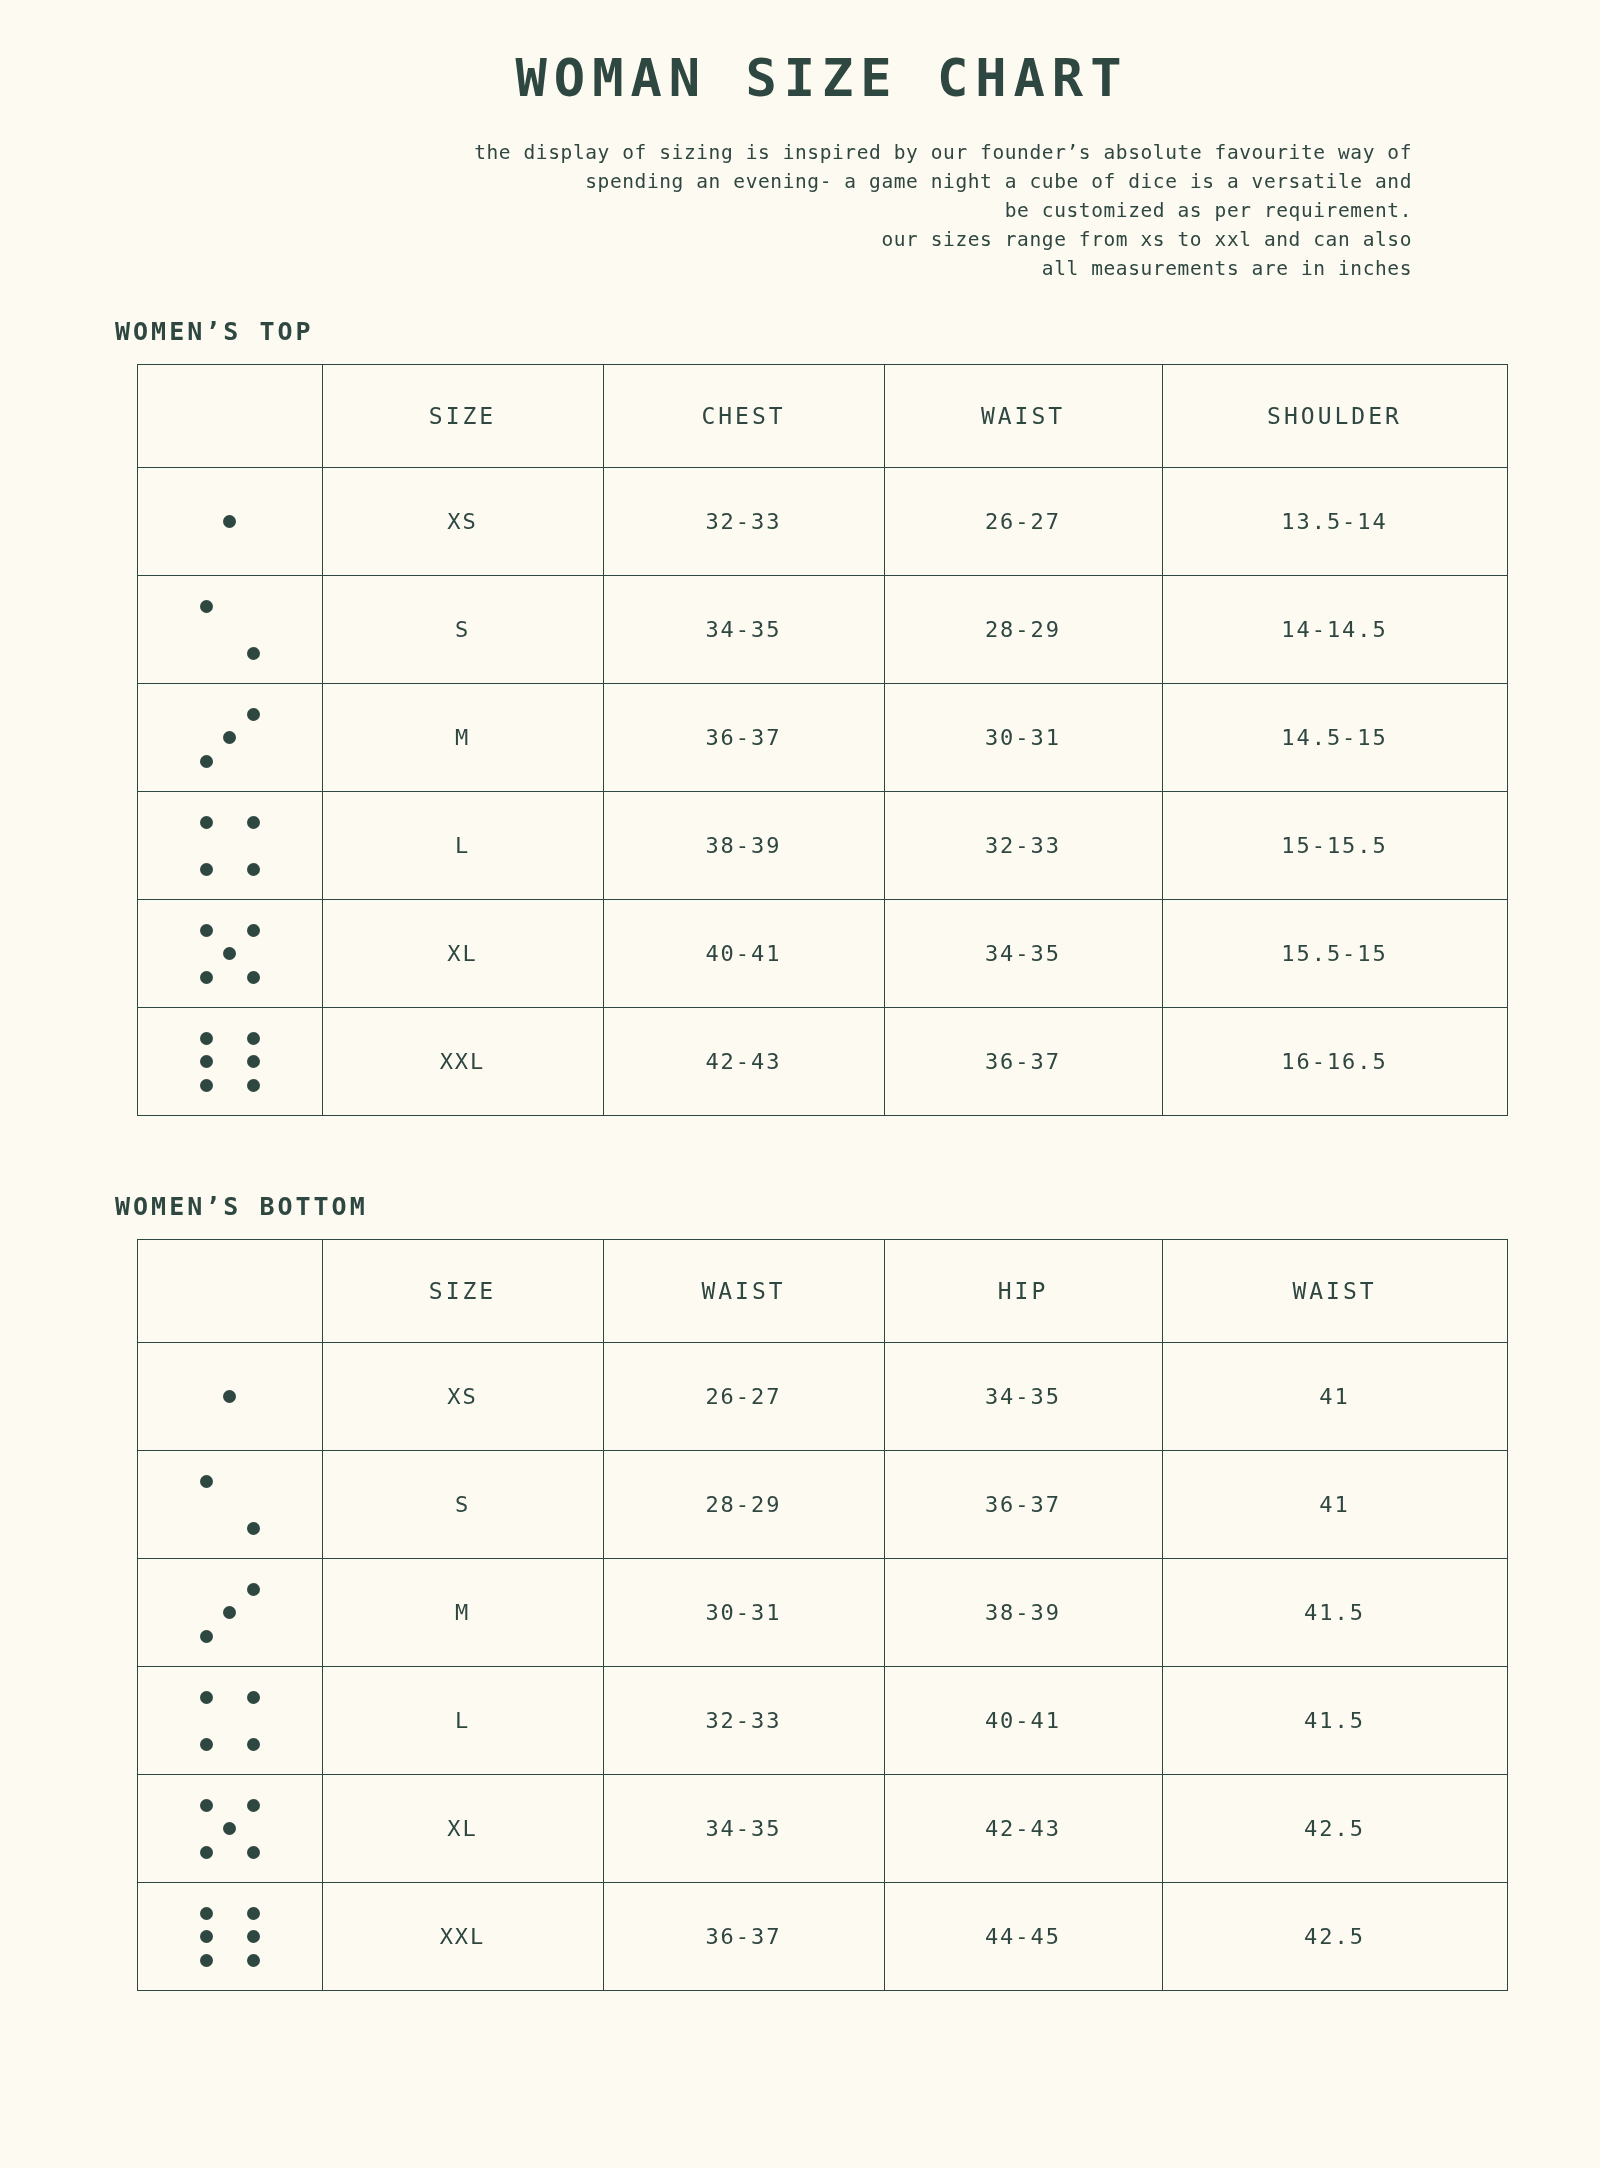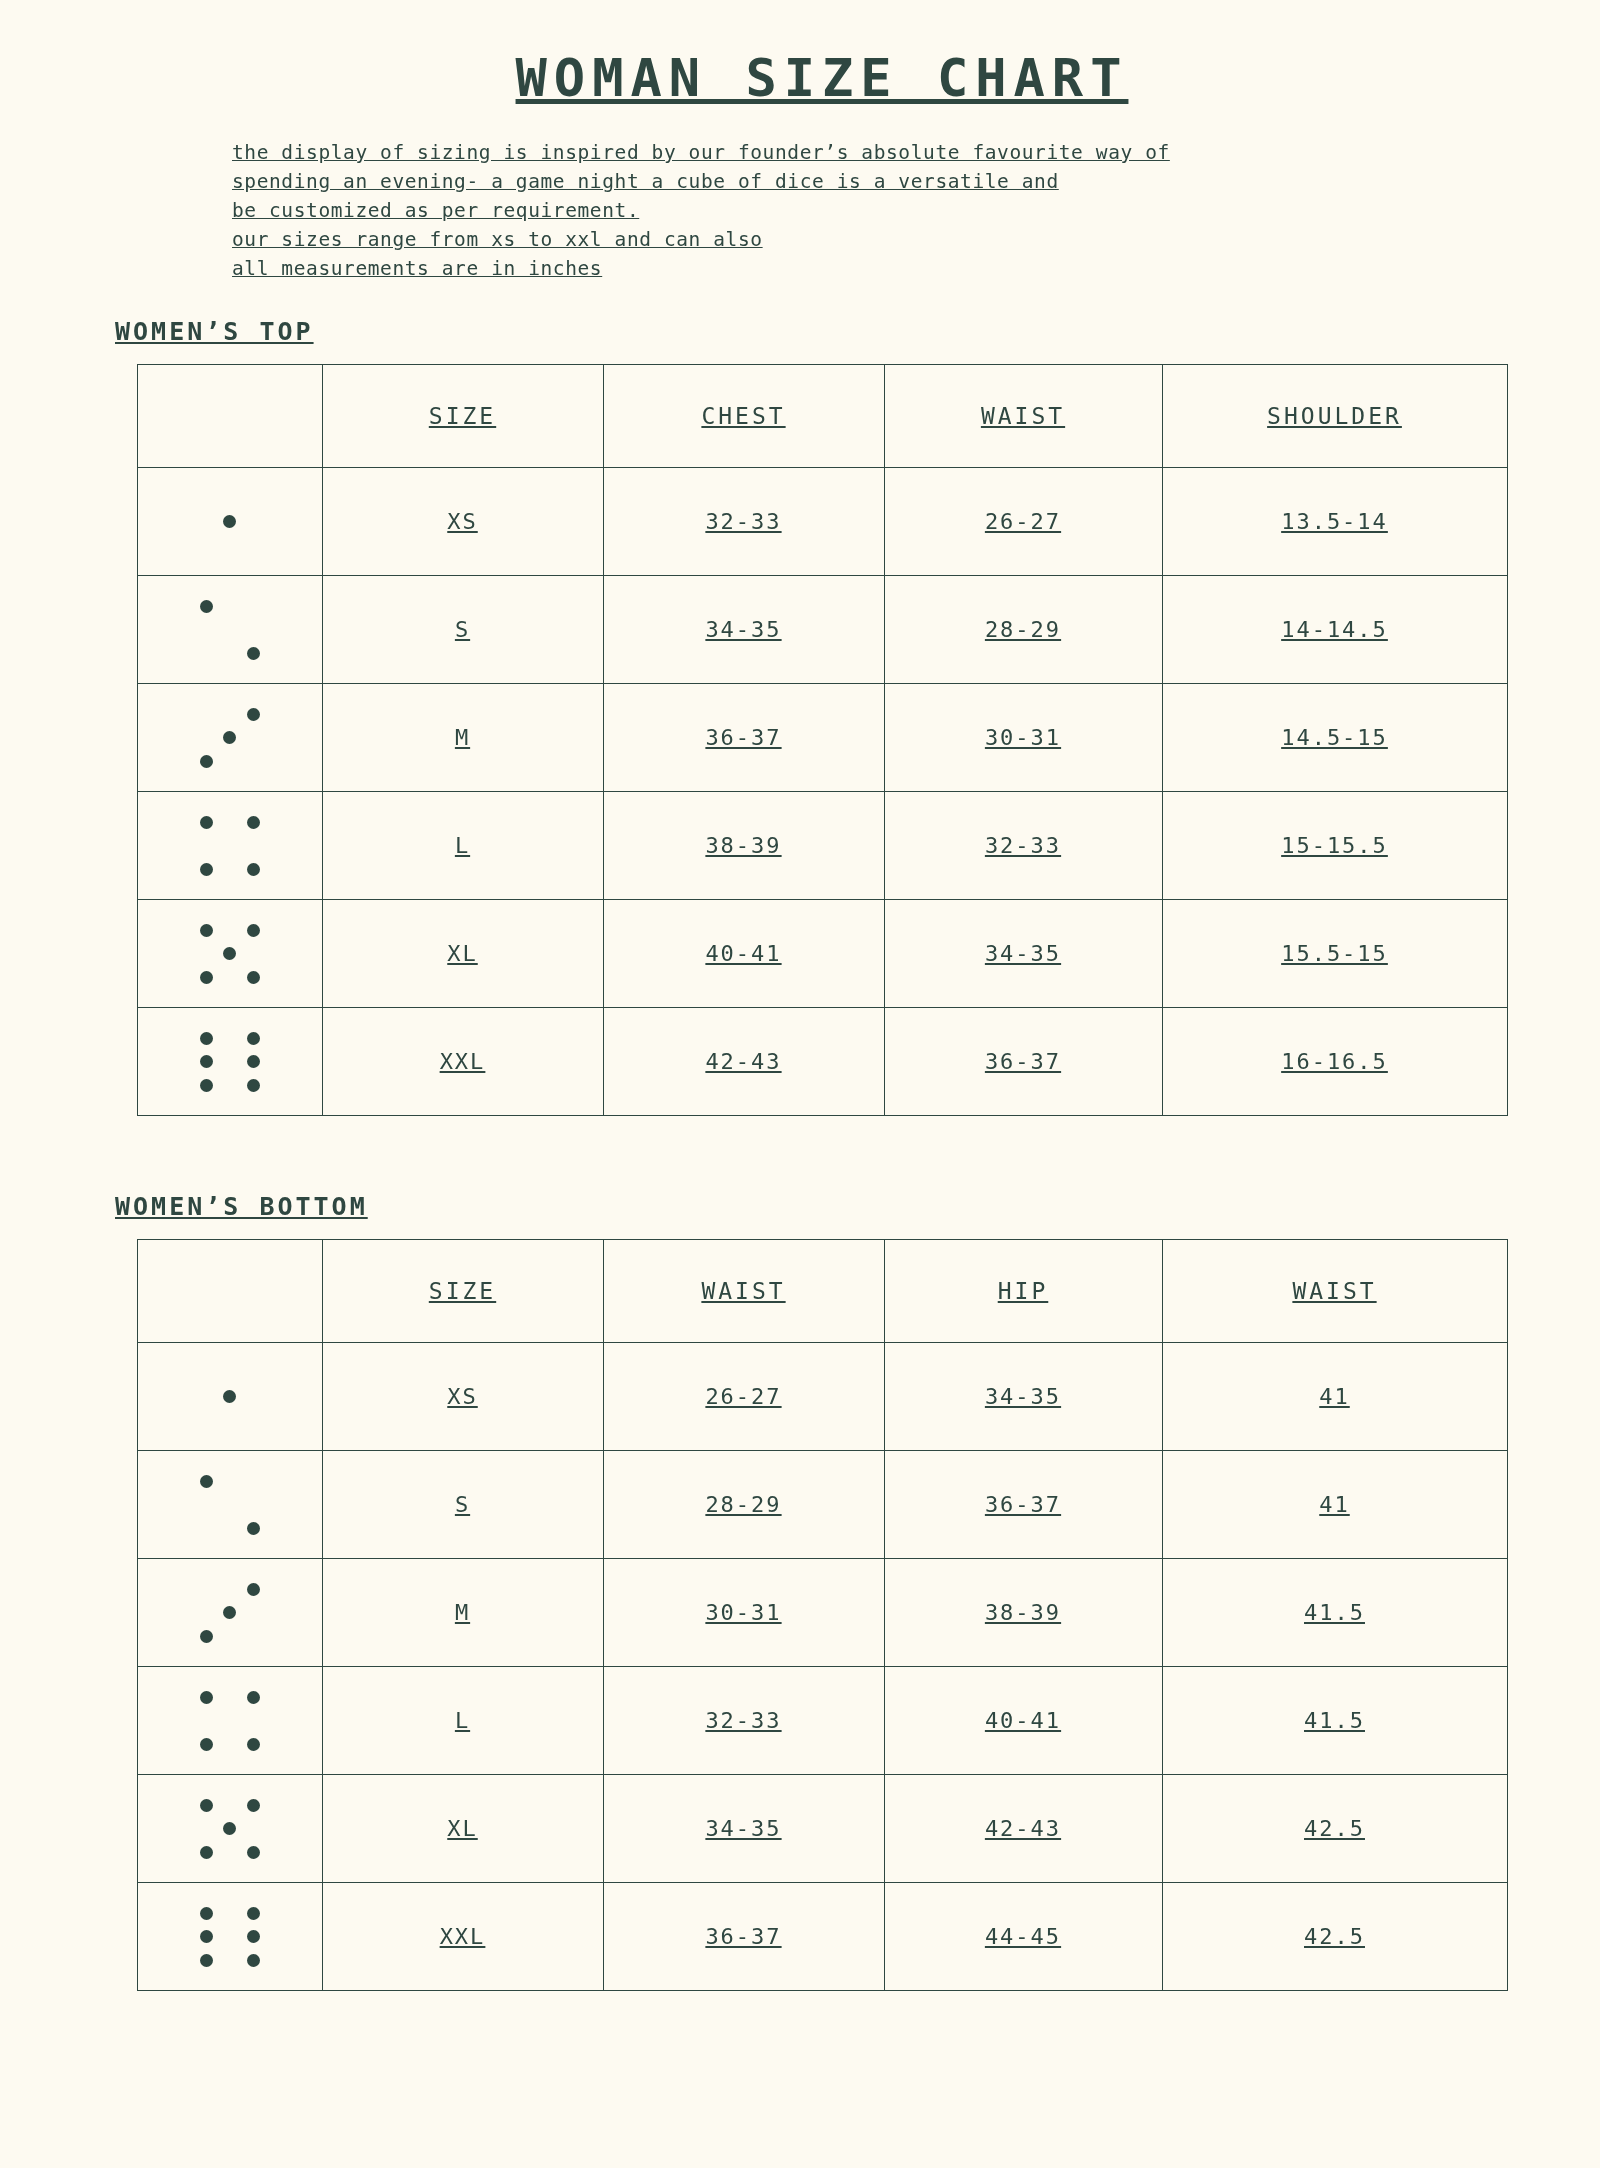--- a/index.html
+++ b/index.html
@@ -12,32 +12,31 @@
     background: #fdfaf1;
     font-family: "DejaVu Sans Mono", monospace;
     color: #2f4741;
     overflow: hidden;
   }
   .page {
     width: 1600px;
     height: 2168px;
     box-sizing: border-box;
     padding: 30px 71px 0 115px;
-    text-decoration: underline;
   }
   .title {
     text-align: center;
     font-size: 52px;
     letter-spacing: 7px;
     font-weight: bold;
     color: #2f4741;
     margin: 18px 0 30px 0;
   }
   .intro {
-    text-align: left;
+    text-align: right;
     font-size: 19.5px;
     line-height: 29px;
     letter-spacing: 0.6px;
     color: #2f4741;
     margin: 0 auto 20px auto;
     width: 1180px;
   }
   .section-title {
     text-align: left;
     font-size: 25px;

